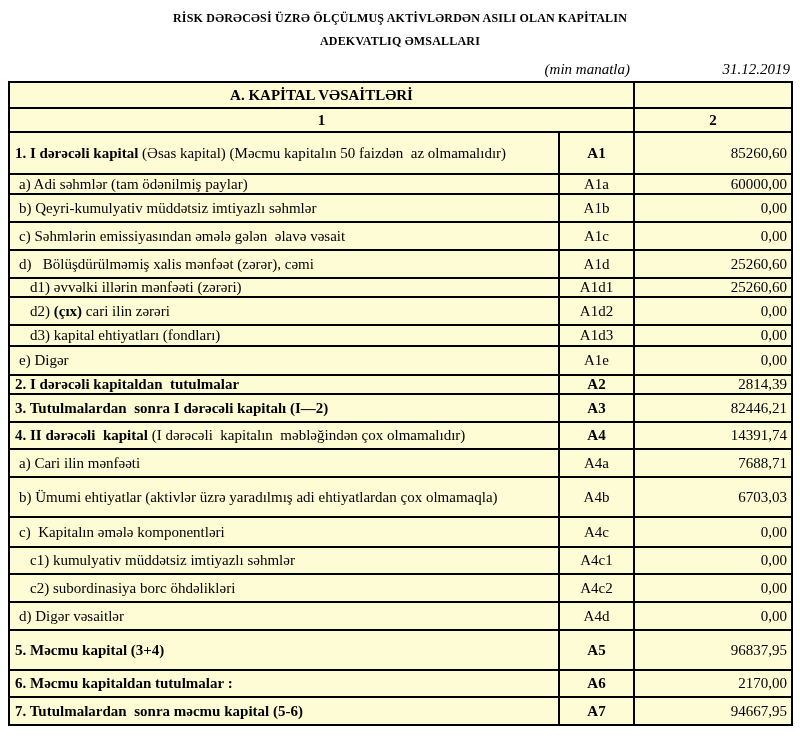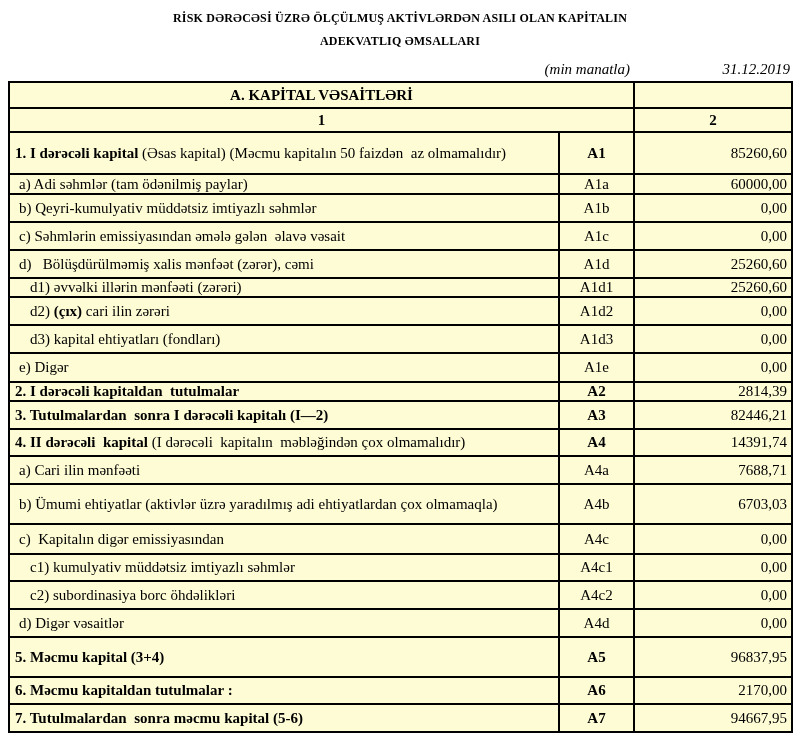--- a/index.html
+++ b/index.html
@@ -132,21 +132,21 @@
         <tr style="height: 16px;">
           <td class="label-cell ind-2"><span>d1) əvvəlki illərin mənfəəti (zərəri)</span></td>
           <td class="code-cell">A1d1</td>
           <td class="value-cell">25260,60</td>
         </tr>
         <tr style="height: 28px;">
           <td class="label-cell ind-2"><span>d2) </span><span class="b">(çıx)</span><span> cari ilin zərəri</span></td>
           <td class="code-cell">A1d2</td>
           <td class="value-cell">0,00</td>
         </tr>
-        <tr style="height: 28px; font-family: Liberation Serif, serif;">
+        <tr style="height: 21px; font-family: Liberation Serif, serif;">
           <td class="label-cell ind-2"><span>d3) kapital ehtiyatları (fondları)</span></td>
           <td class="code-cell">A1d3</td>
           <td class="value-cell">0,00</td>
         </tr>
         <tr style="height: 29px;">
           <td class="label-cell ind-1"><span>e) Digər</span></td>
           <td class="code-cell">A1e</td>
           <td class="value-cell">0,00</td>
         </tr>
         <tr style="height: 16px; border-radius: 9px;">
@@ -168,21 +168,21 @@
           <td class="label-cell ind-1"><span>a) Cari ilin mənfəəti</span></td>
           <td class="code-cell">A4a</td>
           <td class="value-cell">7688,71</td>
         </tr>
         <tr style="height: 40px;">
           <td class="label-cell ind-1"><span>b) Ümumi ehtiyatlar (aktivlər üzrə yaradılmış adi ehtiyatlardan çox olmamaqla)</span></td>
           <td class="code-cell">A4b</td>
           <td class="value-cell">6703,03</td>
         </tr>
         <tr style="height: 30px;">
-          <td class="label-cell ind-1"><span>c)  Kapitalın digər emissiyasından</span></td>
+          <td class="label-cell ind-1"><span>c)  Kapitalın əmələ komponentləri</span></td>
           <td class="code-cell">A4c</td>
           <td class="value-cell">0,00</td>
         </tr>
         <tr style="height: 27px;">
           <td class="label-cell ind-2"><span>c1) kumulyativ müddətsiz imtiyazlı səhmlər</span></td>
           <td class="code-cell">A4c1</td>
           <td class="value-cell">0,00</td>
         </tr>
         <tr style="height: 28px;">
           <td class="label-cell ind-2"><span>c2) subordinasiya borc öhdəlikləri</span></td>

